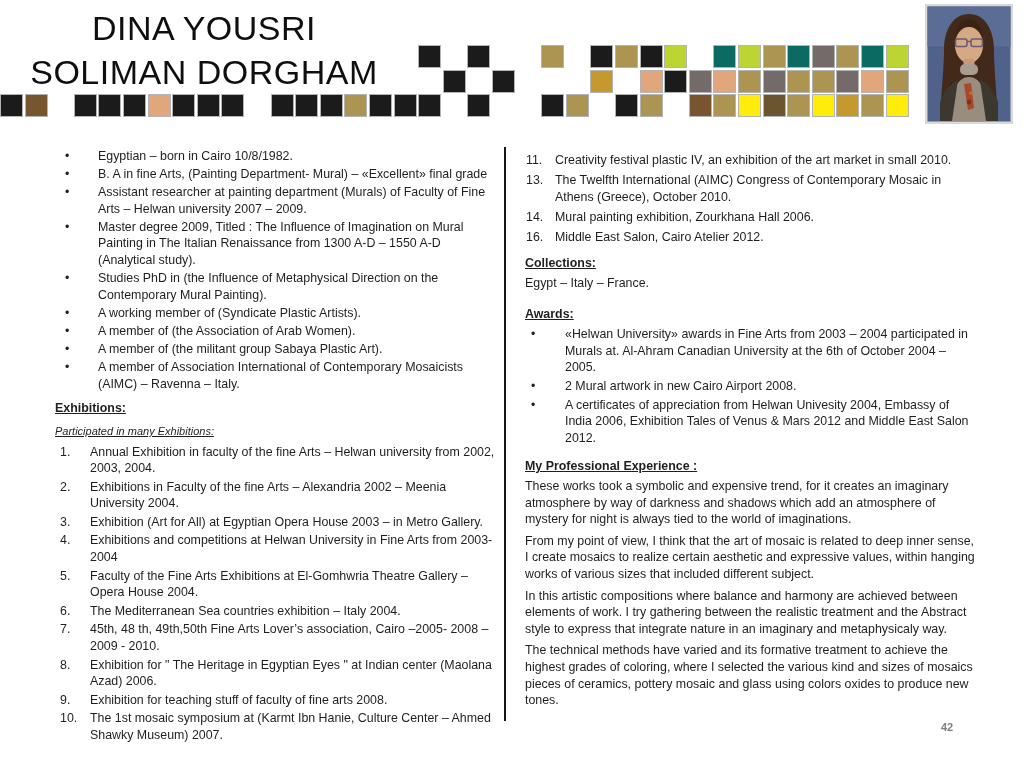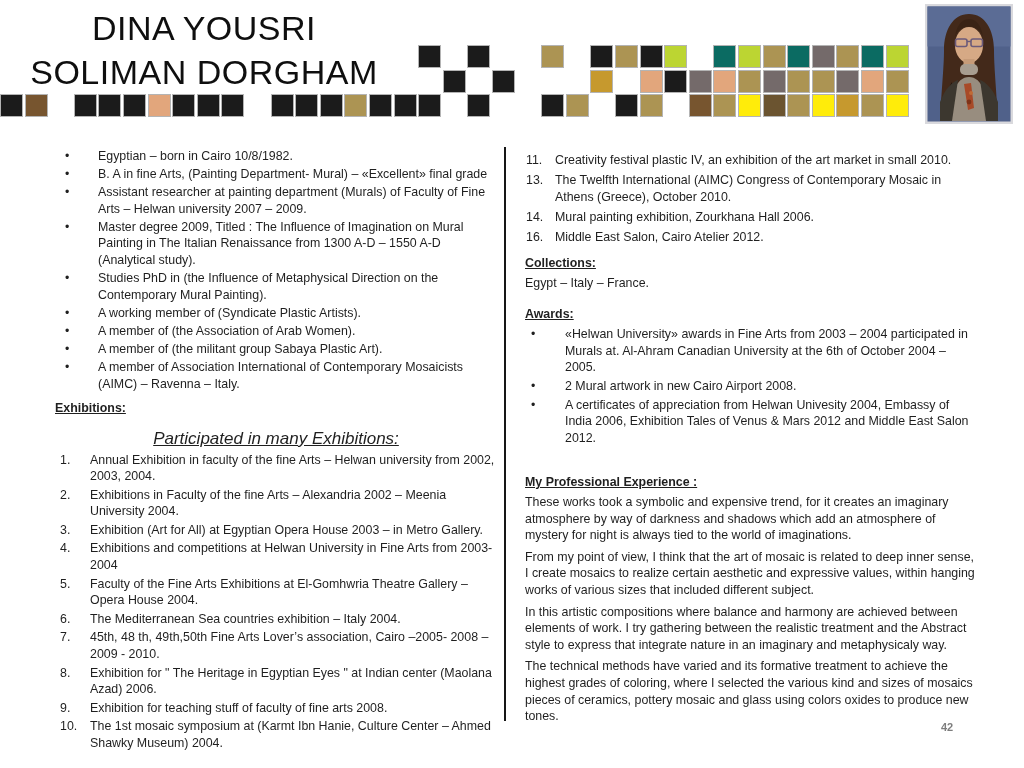--- a/index.html
+++ b/index.html
@@ -37,23 +37,23 @@
   .col{position:absolute;font-size:12.4px;line-height:16.6px;}
   .col-left{left:55px;top:148px;width:442px;}
   .col-right{left:525px;top:152px;width:452px;}
   
   .h-bold{
     font-weight:bold;text-decoration:underline;
     margin:0;font-size:12.4px;line-height:16.6px;
   }
   .h-italic{
     font-style:italic;text-decoration:underline;
-    margin:14px 0 0 0;font-size:17px;line-height:16.6px;text-align:center;
-  }
-  .mt8{margin-top:8px;} .mt10{margin-top:10px;} .mt14{margin-top:14px;} .mt16{margin-top:28px;}
+    margin:6px 0 0 0;font-size:11px;line-height:16.6px;
+  }
+  .mt8{margin-top:8px;} .mt10{margin-top:10px;} .mt14{margin-top:14px;} .mt16{margin-top:12px;}
   
   .list{margin-top:4px;}
   .li-row{display:flex;align-items:flex-start;}
   .li-marker{flex:0 0 auto;}
   .li-text{flex:1 1 auto;}
   .list-bio .li-row{margin-bottom:1.5px;}
   .list-bio .li-marker{width:43px;padding-left:10px;box-sizing:border-box;}
   .list-numbered-left .li-row{margin-bottom:2px;}
   .list-numbered-left .li-marker{width:35px;padding-left:5px;box-sizing:border-box;}
   .list-numbered-right .li-row{margin-bottom:3.5px;}
@@ -240,21 +240,21 @@
         <div class="li-row">
           <span class="li-marker">8.</span>
           <span class="li-text">Exhibition for " The Heritage in Egyptian Eyes " at Indian center  (Maolana Azad) 2006.</span>
         </div>
         <div class="li-row">
           <span class="li-marker">9.</span>
           <span class="li-text">Exhibition for teaching stuff of faculty of fine arts 2008.</span>
         </div>
         <div class="li-row">
           <span class="li-marker">10.</span>
-          <span class="li-text">The 1st mosaic symposium at (Karmt Ibn Hanie, Culture Center – Ahmed Shawky Museum) 2004.</span>
+          <span class="li-text">The 1st mosaic symposium at (Karmt Ibn Hanie, Culture Center – Ahmed Shawky Museum) 2007.</span>
         </div>
       </div>
   </div>
 
   <div class="col col-right">
     <div class="list list-numbered-right" style="margin-top:0;">
         <div class="li-row">
           <span class="li-marker">11.</span>
           <span class="li-text">Creativity festival plastic IV, an exhibition of the art market in small 2010.</span>
         </div>

